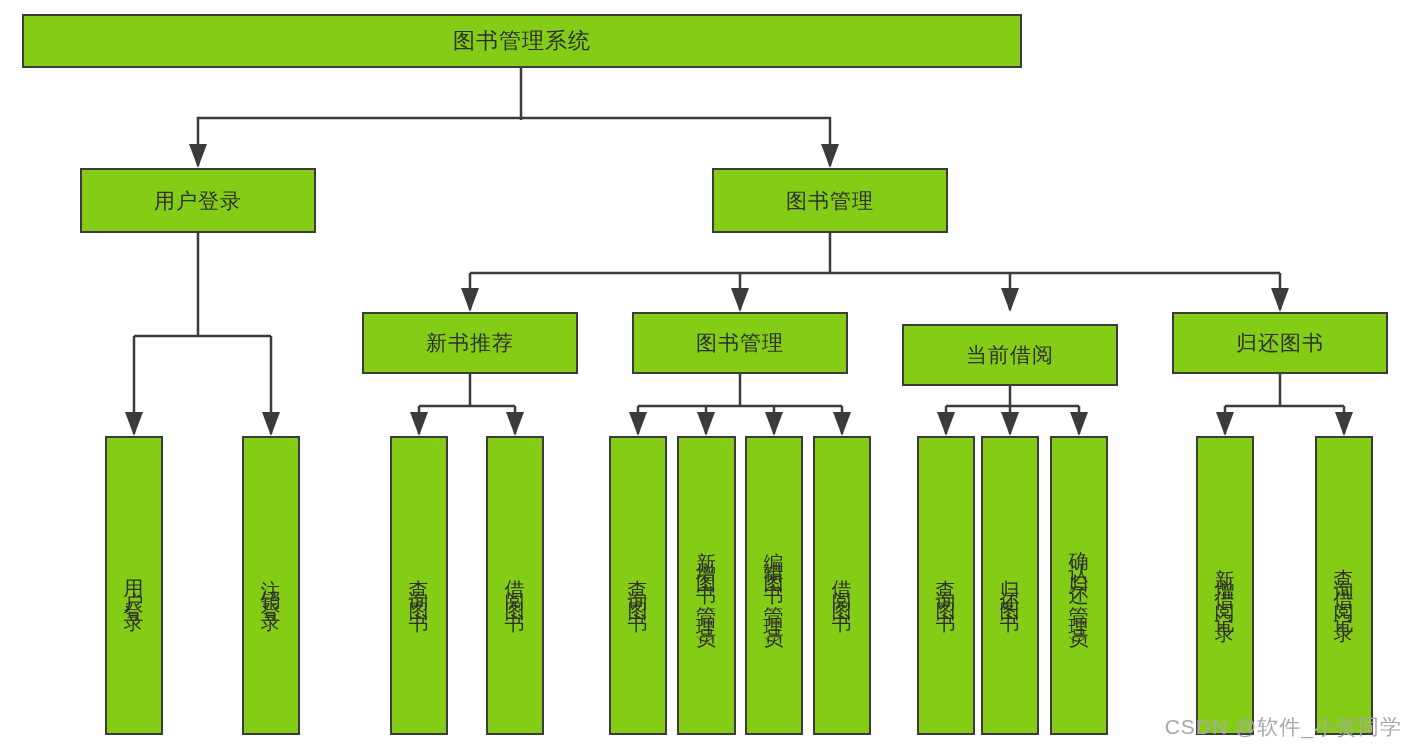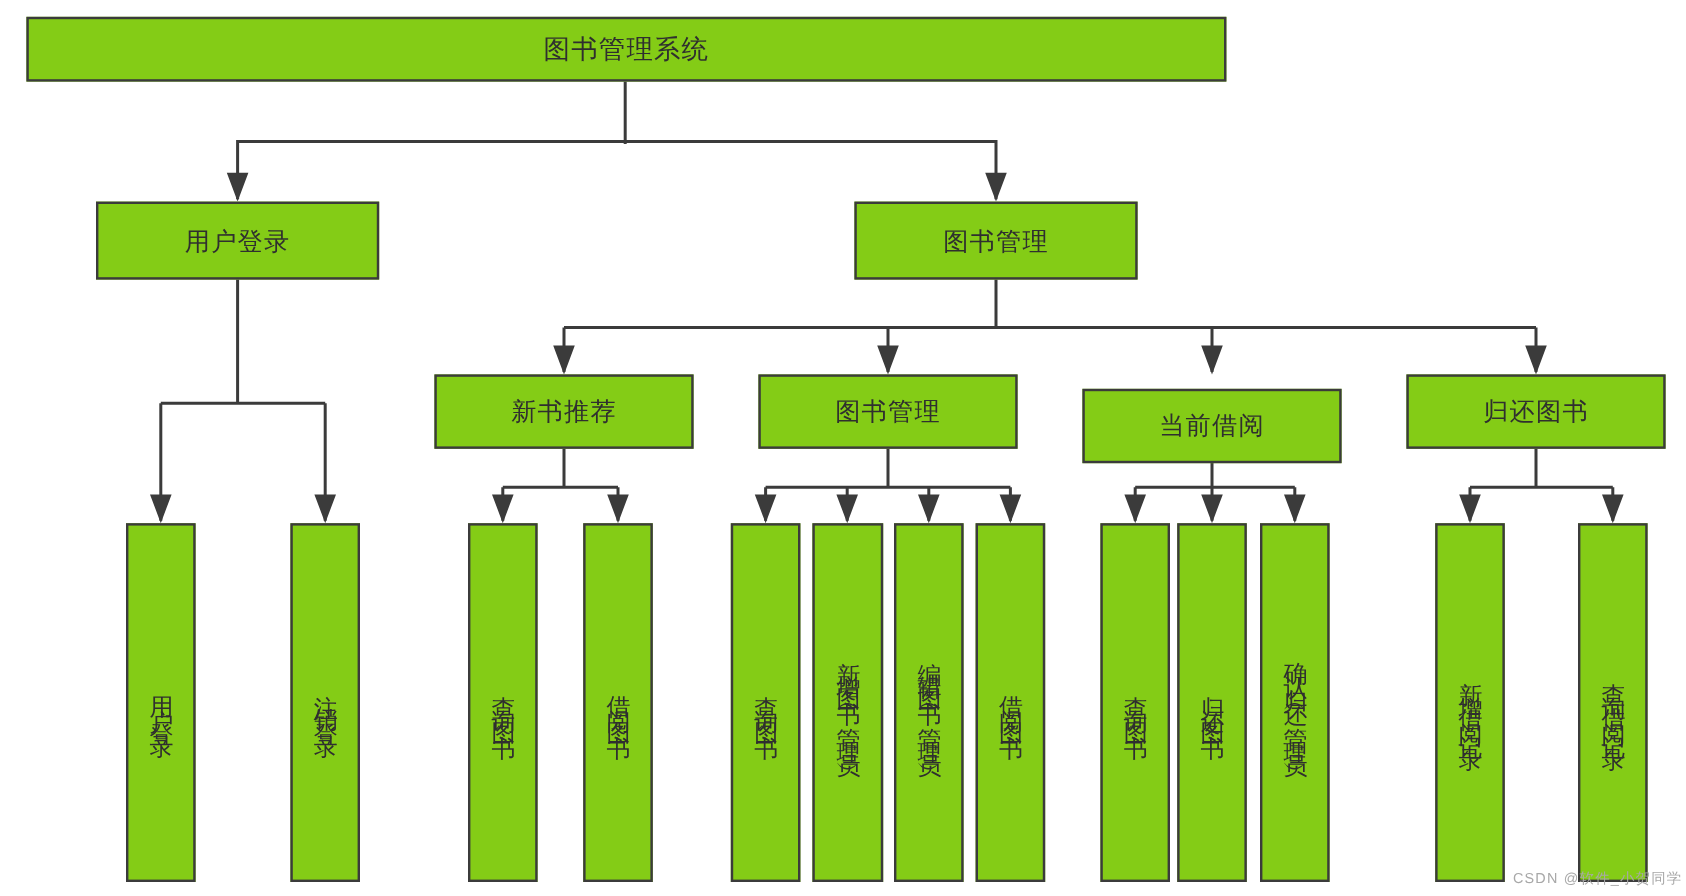--- a/index.html
+++ b/index.html
@@ -38,21 +38,21 @@
   .leaf .v-text{
     writing-mode:vertical-rl;
     text-orientation:mixed;
     letter-spacing:11px;
     line-height:1;
     max-height:292px;
   }
   .watermark{
     position:absolute;
     right:3px;bottom:6px;
-    font-size:12px;
+    font-size:21px;
     color:var(--watermark);
     letter-spacing:1px;
     white-space:nowrap;
     pointer-events:none;
   }
 </style>
 </head>
 <body>
 
 <div class="canvas">

